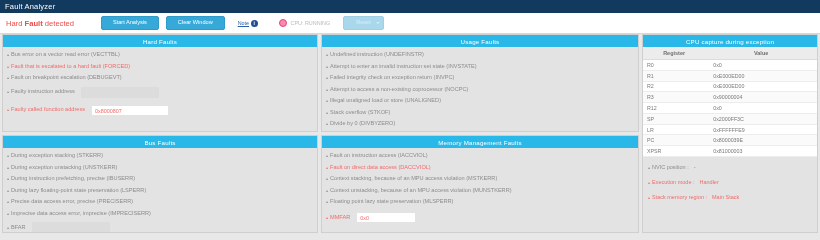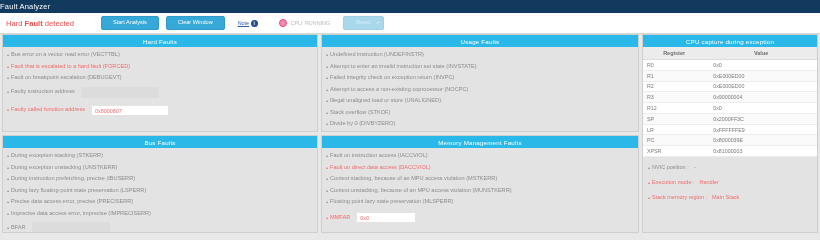--- a/index.html
+++ b/index.html
@@ -11,20 +11,21 @@
   }
   .app { width: 820px; height: 235px; position: relative; background: #e8e8e8; }
 
   
   .titlebar {
     height: 13px;
     background: #123a5e;
     color: #ffffff;
     display: flex;
     align-items: center;
+    padding-left: 5px;
     font-size: 7.5px;
     letter-spacing: .2px;
   }
 
   
   .toolbar {
     height: 21px;
     background: #ffffff;
     display: flex;
     align-items: center;

